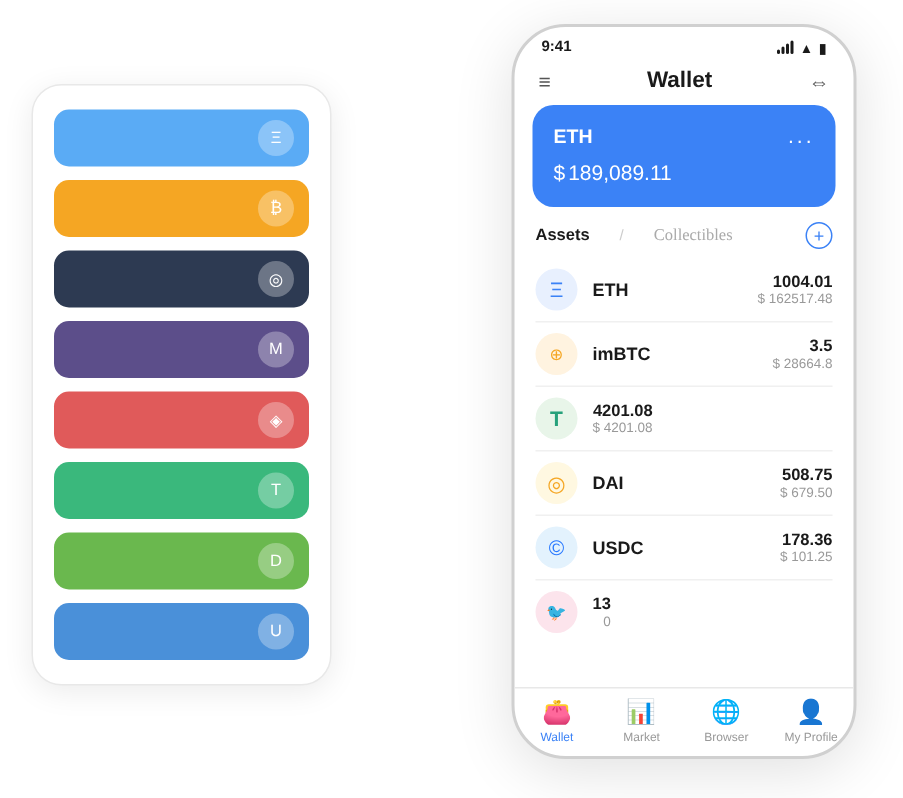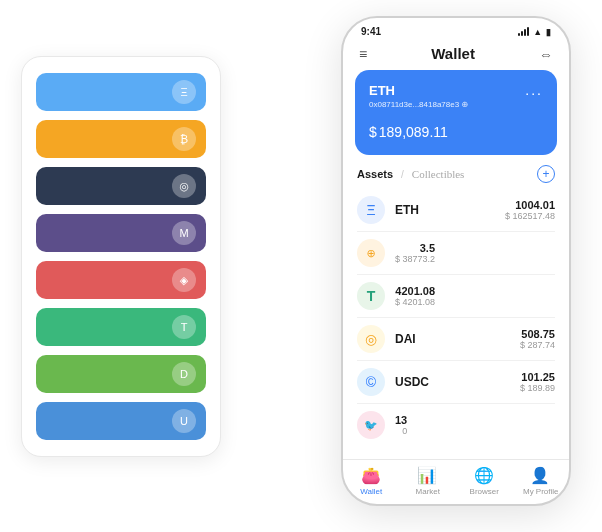--- a/index.html
+++ b/index.html
@@ -163,21 +163,21 @@
     
     .assets-header {
       display: flex;
       align-items: center;
       justify-content: space-between;
       padding: 0 14px 6px;
     }
 
     .assets-tabs {
       display: flex;
-      gap: 8px;
+      gap: 20px;
       align-items: center;
       font-size: 11px;
     }
 
     .tab-active {
       color: #1a1a1a;
       font-weight: 600;
     }
 
     .tab-divider {
@@ -358,24 +358,20 @@
       <span class="header-icon">≡</span>
       <span class="phone-title">Wallet</span>
       <span class="header-icon">⇔</span>
     </div>
 
     <div class="eth-card">
       <div class="eth-card-top">
         <span class="eth-label">ETH</span>
         <span class="eth-dots">...</span>
       </div>
-      <div class="eth-address">
-        <span>0x08711d3e...8418a78e3</span>
-        <span>⊕</span>
-      </div>
       <div class="eth-balance">
         <span>$</span><span>189,089.11</span>
       </div>
     </div>
 
     <div class="assets-header">
       <div class="assets-tabs">
         <span class="tab-active">Assets</span>
         <span class="tab-divider">/</span>
         <span class="tab-inactive">Collectibles</span>
@@ -389,49 +385,50 @@
         <div class="asset-icon" style="background:#e8f0fe;color:#3b82f6;">Ξ</div>
         <span class="asset-name">ETH</span>
         <div class="asset-amounts">
           <div class="asset-amount">1004.01</div>
           <div class="asset-usd">$ 162517.48</div>
         </div>
       </div>
 
       <div class="asset-row">
         <div class="asset-icon" style="background:#fff3e0;color:#f5a623;font-size:11px;">⊕</div>
+        <span class="asset-name">imBTC</span>
         <div class="asset-amounts">
           <div class="asset-amount">3.5</div>
-          <div class="asset-usd">$ 38773.2</div>
+          <div class="asset-usd">$ 28664.8</div>
         </div>
       </div>
 
       <div class="asset-row">
         <div class="asset-icon" style="background:#e8f5e9;color:#26a17b;font-weight:700;">T</div>
         <div class="asset-amounts">
           <div class="asset-amount">4201.08</div>
           <div class="asset-usd">$ 4201.08</div>
         </div>
       </div>
 
       <div class="asset-row">
         <div class="asset-icon" style="background:#fff8e1;color:#f5a623;">◎</div>
         <span class="asset-name">DAI</span>
         <div class="asset-amounts">
           <div class="asset-amount">508.75</div>
-          <div class="asset-usd">$ 287.74</div>
+          <div class="asset-usd">$ 679.50</div>
         </div>
       </div>
 
       <div class="asset-row">
         <div class="asset-icon" style="background:#e3f2fd;color:#2979ff;">©</div>
         <span class="asset-name">USDC</span>
         <div class="asset-amounts">
-          <div class="asset-amount">101.25</div>
-          <div class="asset-usd">$ 189.89</div>
+          <div class="asset-amount">178.36</div>
+          <div class="asset-usd">$ 101.25</div>
         </div>
       </div>
 
       <div class="asset-row">
         <div class="asset-icon" style="background:#fce4ec;color:#e91e63;font-size:11px;">🐦</div>
         <div class="asset-amounts">
           <div class="asset-amount">13</div>
           <div class="asset-usd">0</div>
         </div>
       </div>

